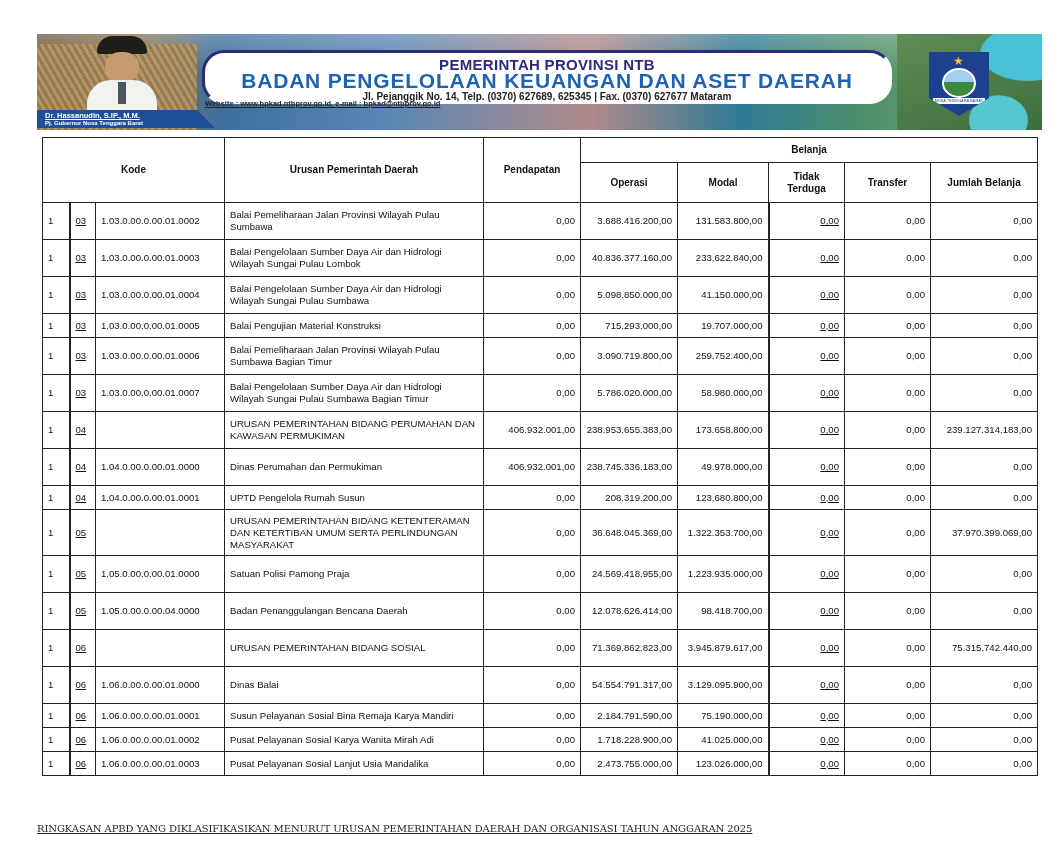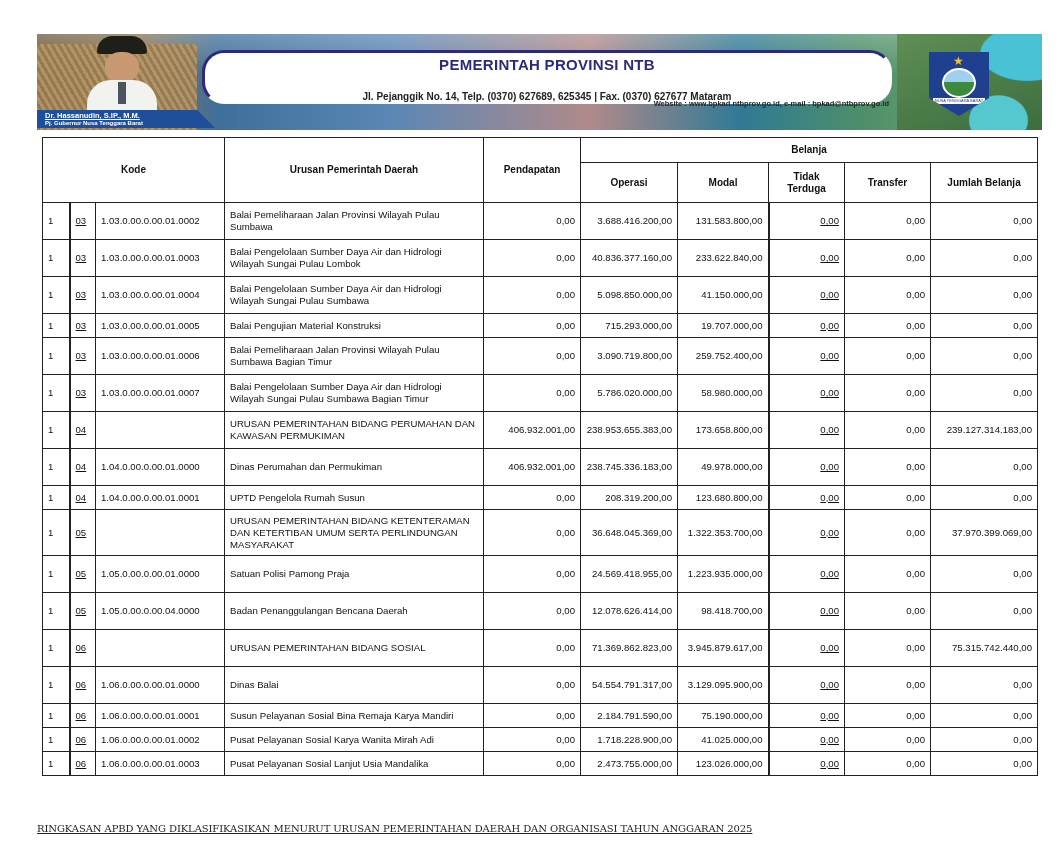--- a/index.html
+++ b/index.html
@@ -16,21 +16,21 @@
   .banner .person .face { position: absolute; left: 18px; top: 16px; width: 34px; height: 30px; background: #c99a72; border-radius: 45%; }
   .banner .person .suit { position: absolute; left: 0; top: 44px; width: 70px; height: 40px; background: #f2f2ef; border-radius: 24px 24px 0 0; }
   .banner .person .tie { position: absolute; left: 31px; top: 46px; width: 8px; height: 22px; background: #4a5560; }
   .banner .nameplate { position: absolute; left: 0; top: 76px; width: 178px; height: 18px; background: #1f4f9a; clip-path: polygon(0 0, 90% 0, 100% 100%, 0 100%); color: #fff; }
   .banner .nameplate .n1 { position: absolute; left: 8px; top: 1px; font-size: 7.5px; font-weight: bold; text-decoration: underline; }
   .banner .nameplate .n2 { position: absolute; left: 8px; top: 10px; font-size: 6px; font-weight: bold; }
   .banner .panel { position: absolute; left: 165px; top: 16px; width: 690px; height: 54px; background: #fff; border-radius: 22px; border: 3px solid #2e2a7a; border-right-color: transparent; border-bottom-color: transparent; box-sizing: border-box; }
   .banner .panel .t1 { position: absolute; left: 0; width: 100%; top: 3px; text-align: center; font-size: 15px; font-weight: bold; color: #2e2a7a; letter-spacing: 0.3px; }
   .banner .panel .t2 { position: absolute; left: 0; width: 100%; top: 16px; text-align: center; font-size: 21px; font-weight: bold; color: #1f63b0; letter-spacing: 0.8px; }
   .banner .panel .t3 { position: absolute; left: 0; width: 100%; top: 38px; text-align: center; font-size: 10px; font-weight: bold; color: #222; }
-  .banner .panel .t4 { position: absolute; left: 0; width: 100%; top: 46px; text-align: right; font-size: 7.5px; font-weight: bold; color: #222; }
+  .banner .panel .t4 { position: absolute; left: 0; width: 100%; top: 46px; text-align: left; font-size: 7.5px; font-weight: bold; color: #222; text-decoration: underline; }
   .banner .logo { position: absolute; left: 892px; top: 18px; width: 60px; height: 64px; background: #1f3f8f; clip-path: polygon(0 0, 100% 0, 100% 72%, 50% 100%, 0 72%); }
   .banner .logo .oval { position: absolute; left: 13px; top: 16px; width: 34px; height: 30px; border-radius: 50%; background: linear-gradient(180deg, #9fd0ef 0 45%, #3c8a3c 45% 100%); border: 2px solid #fff; box-sizing: border-box; }
   .banner .logo .star { position: absolute; left: 24px; top: 3px; color: #f2c530; font-size: 12px; line-height: 12px; }
   .banner .logo .ribbon { position: absolute; left: 4px; top: 46px; width: 52px; height: 6px; background: #fff; color: #1f3f8f; font-size: 4px; text-align: center; line-height: 6px; }
   .banner .coast { position: absolute; left: 860px; top: 0; width: 145px; height: 96px; background: radial-gradient(ellipse at 90% 20%, #49c2d6 0 25%, transparent 26%), radial-gradient(ellipse at 70% 90%, #55c8cf 0 20%, transparent 21%), linear-gradient(160deg, #5f8f55, #3c6d3e); }
 
   
   table.apbd { position: absolute; left: 42px; top: 137px; border-collapse: collapse; table-layout: fixed; width: 995px; font-size: 9.6px; }
   table.apbd td, table.apbd th { border: 1px solid #222; padding: 2px 5px; vertical-align: middle; line-height: 12px; }
   table.apbd th { font-weight: bold; text-align: center; font-size: 10px; }
@@ -53,20 +53,21 @@
     <div class="face"></div>
     <div class="suit"></div>
     <div class="tie"></div>
   </div>
   <div class="nameplate">
     <div class="n1">Dr. Hassanudin, S.IP., M.M.</div>
     <div class="n2">Pj. Gubernur Nusa Tenggara Barat</div>
   </div>
   <div class="panel">
     <div class="t1">PEMERINTAH PROVINSI NTB</div>
+    <div class="t2">BADAN PENGELOLAAN KEUANGAN DAN ASET DAERAH</div>
     <div class="t3">Jl. Pejanggik No. 14, Telp. (0370) 627689, 625345 | Fax. (0370) 627677 Mataram</div>
     <div class="t4">Website : www.bpkad.ntbprov.go.id, e-mail : bpkad@ntbprov.go.id</div>
   </div>
   <div class="logo">
     <div class="star">★</div>
     <div class="oval"></div>
     <div class="ribbon">NUSA TENGGARA BARAT</div>
   </div>
 </div>
 

